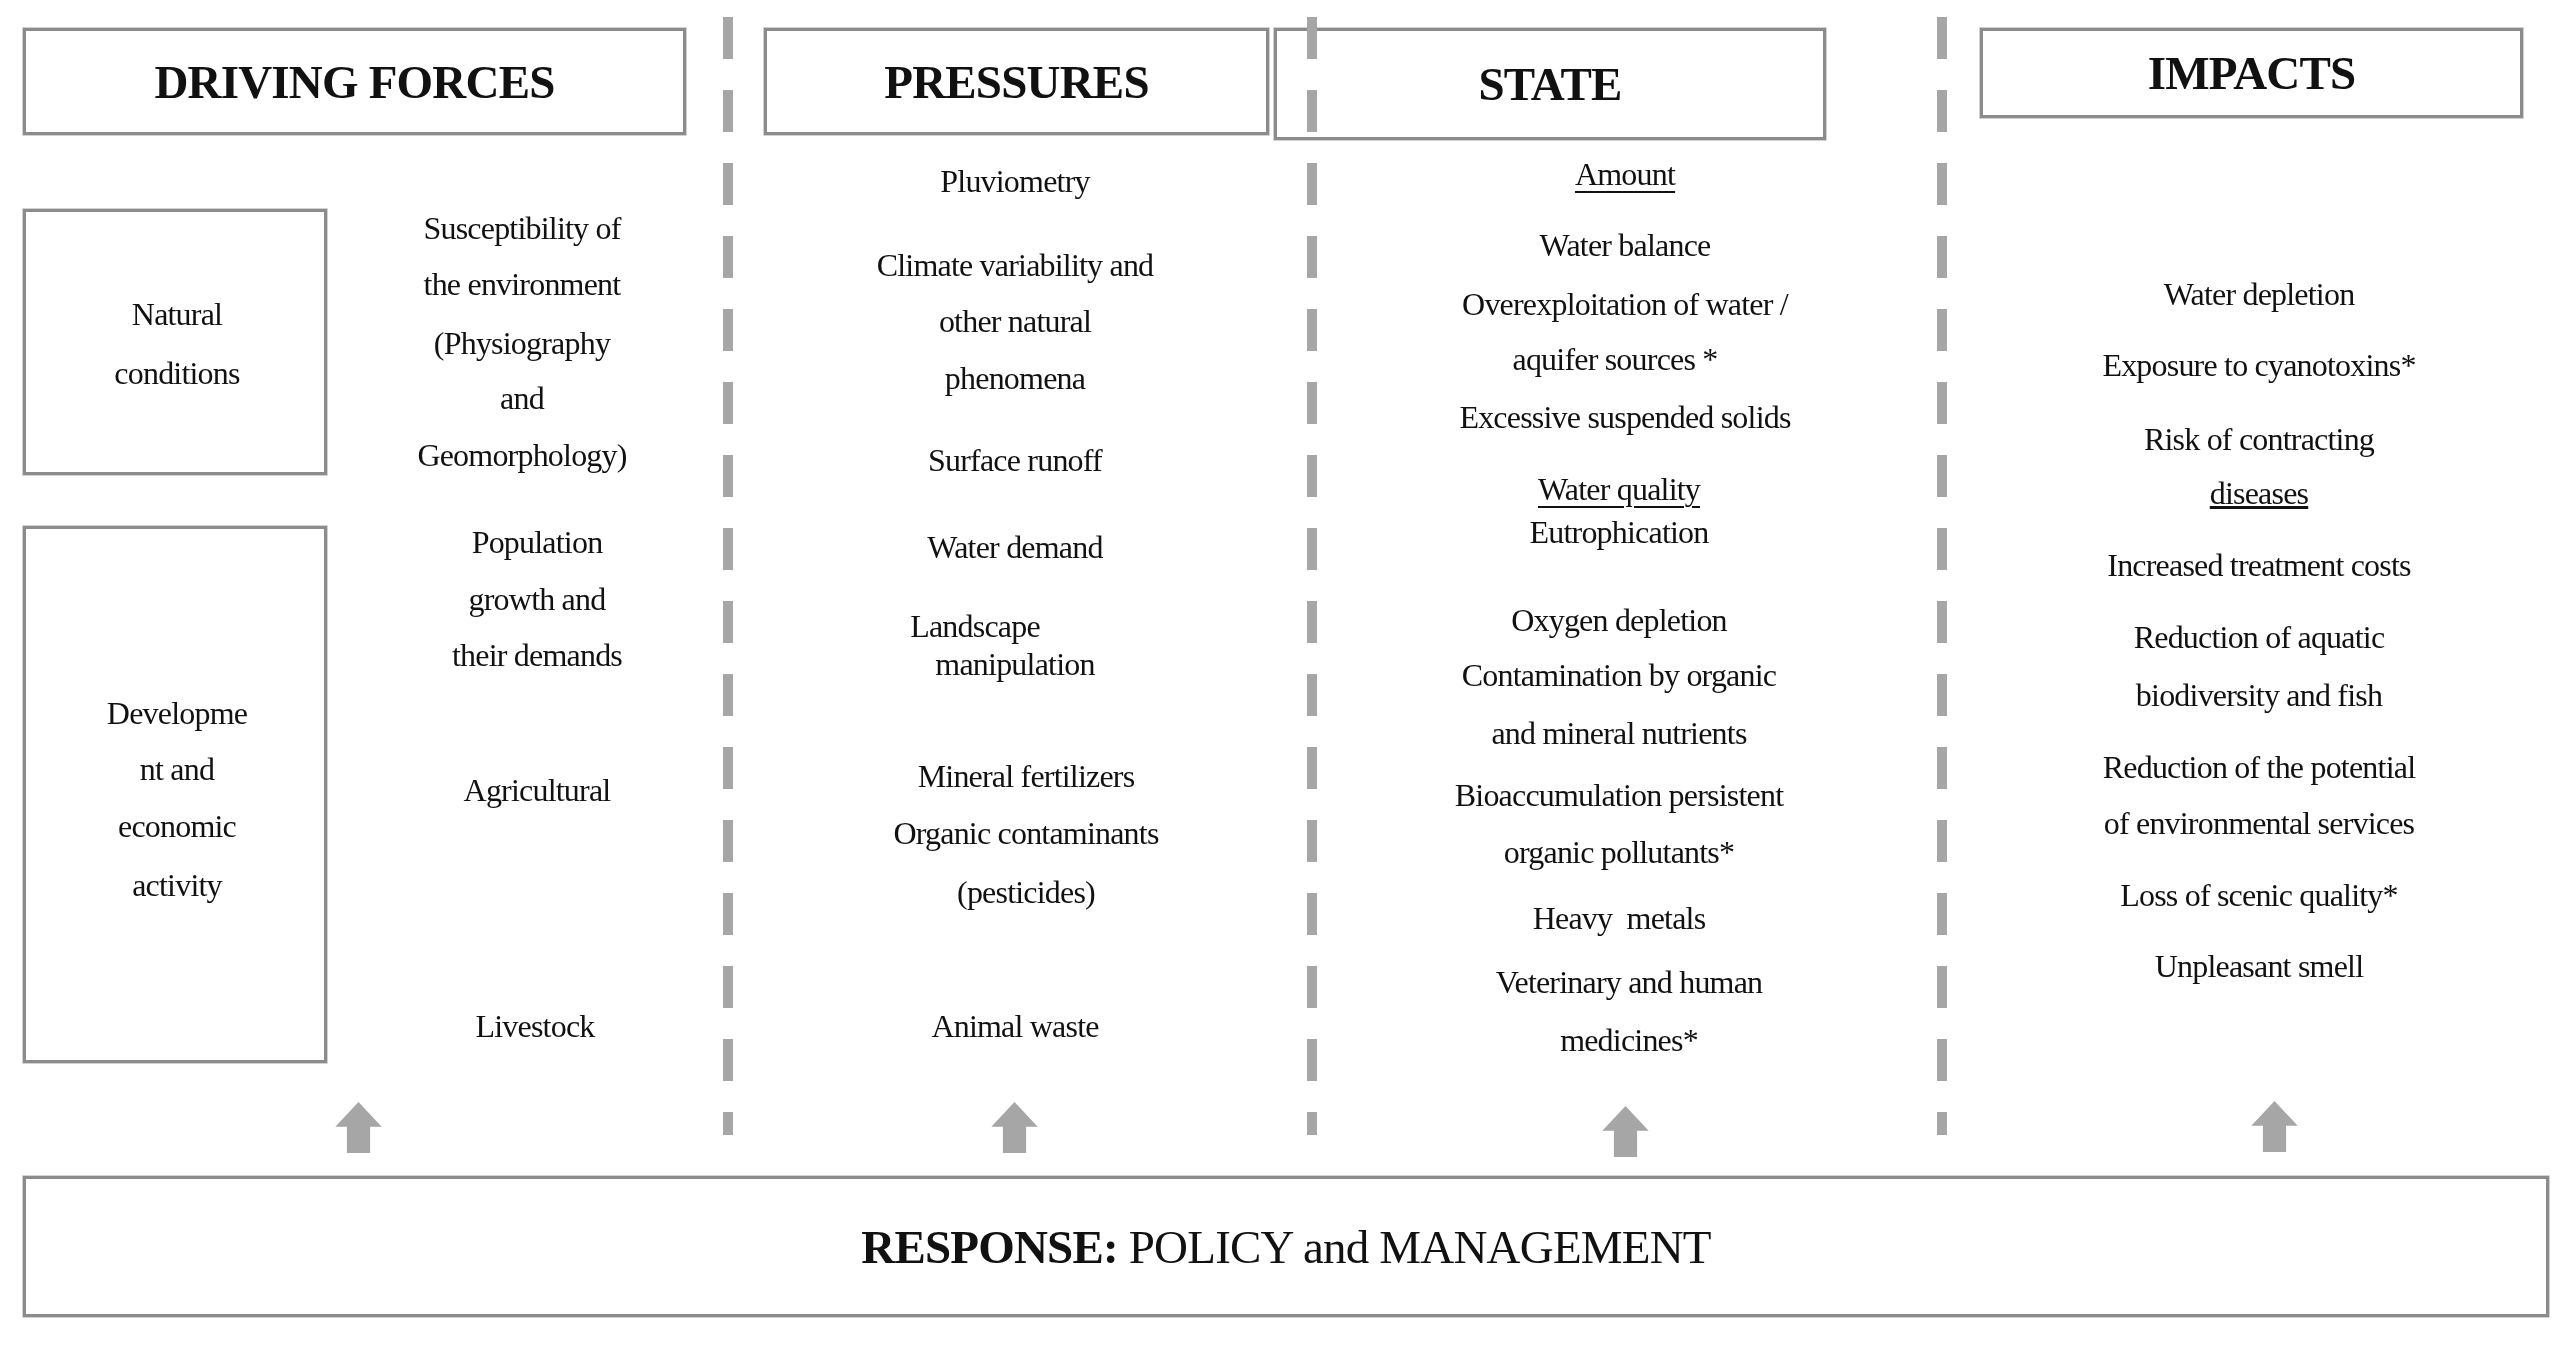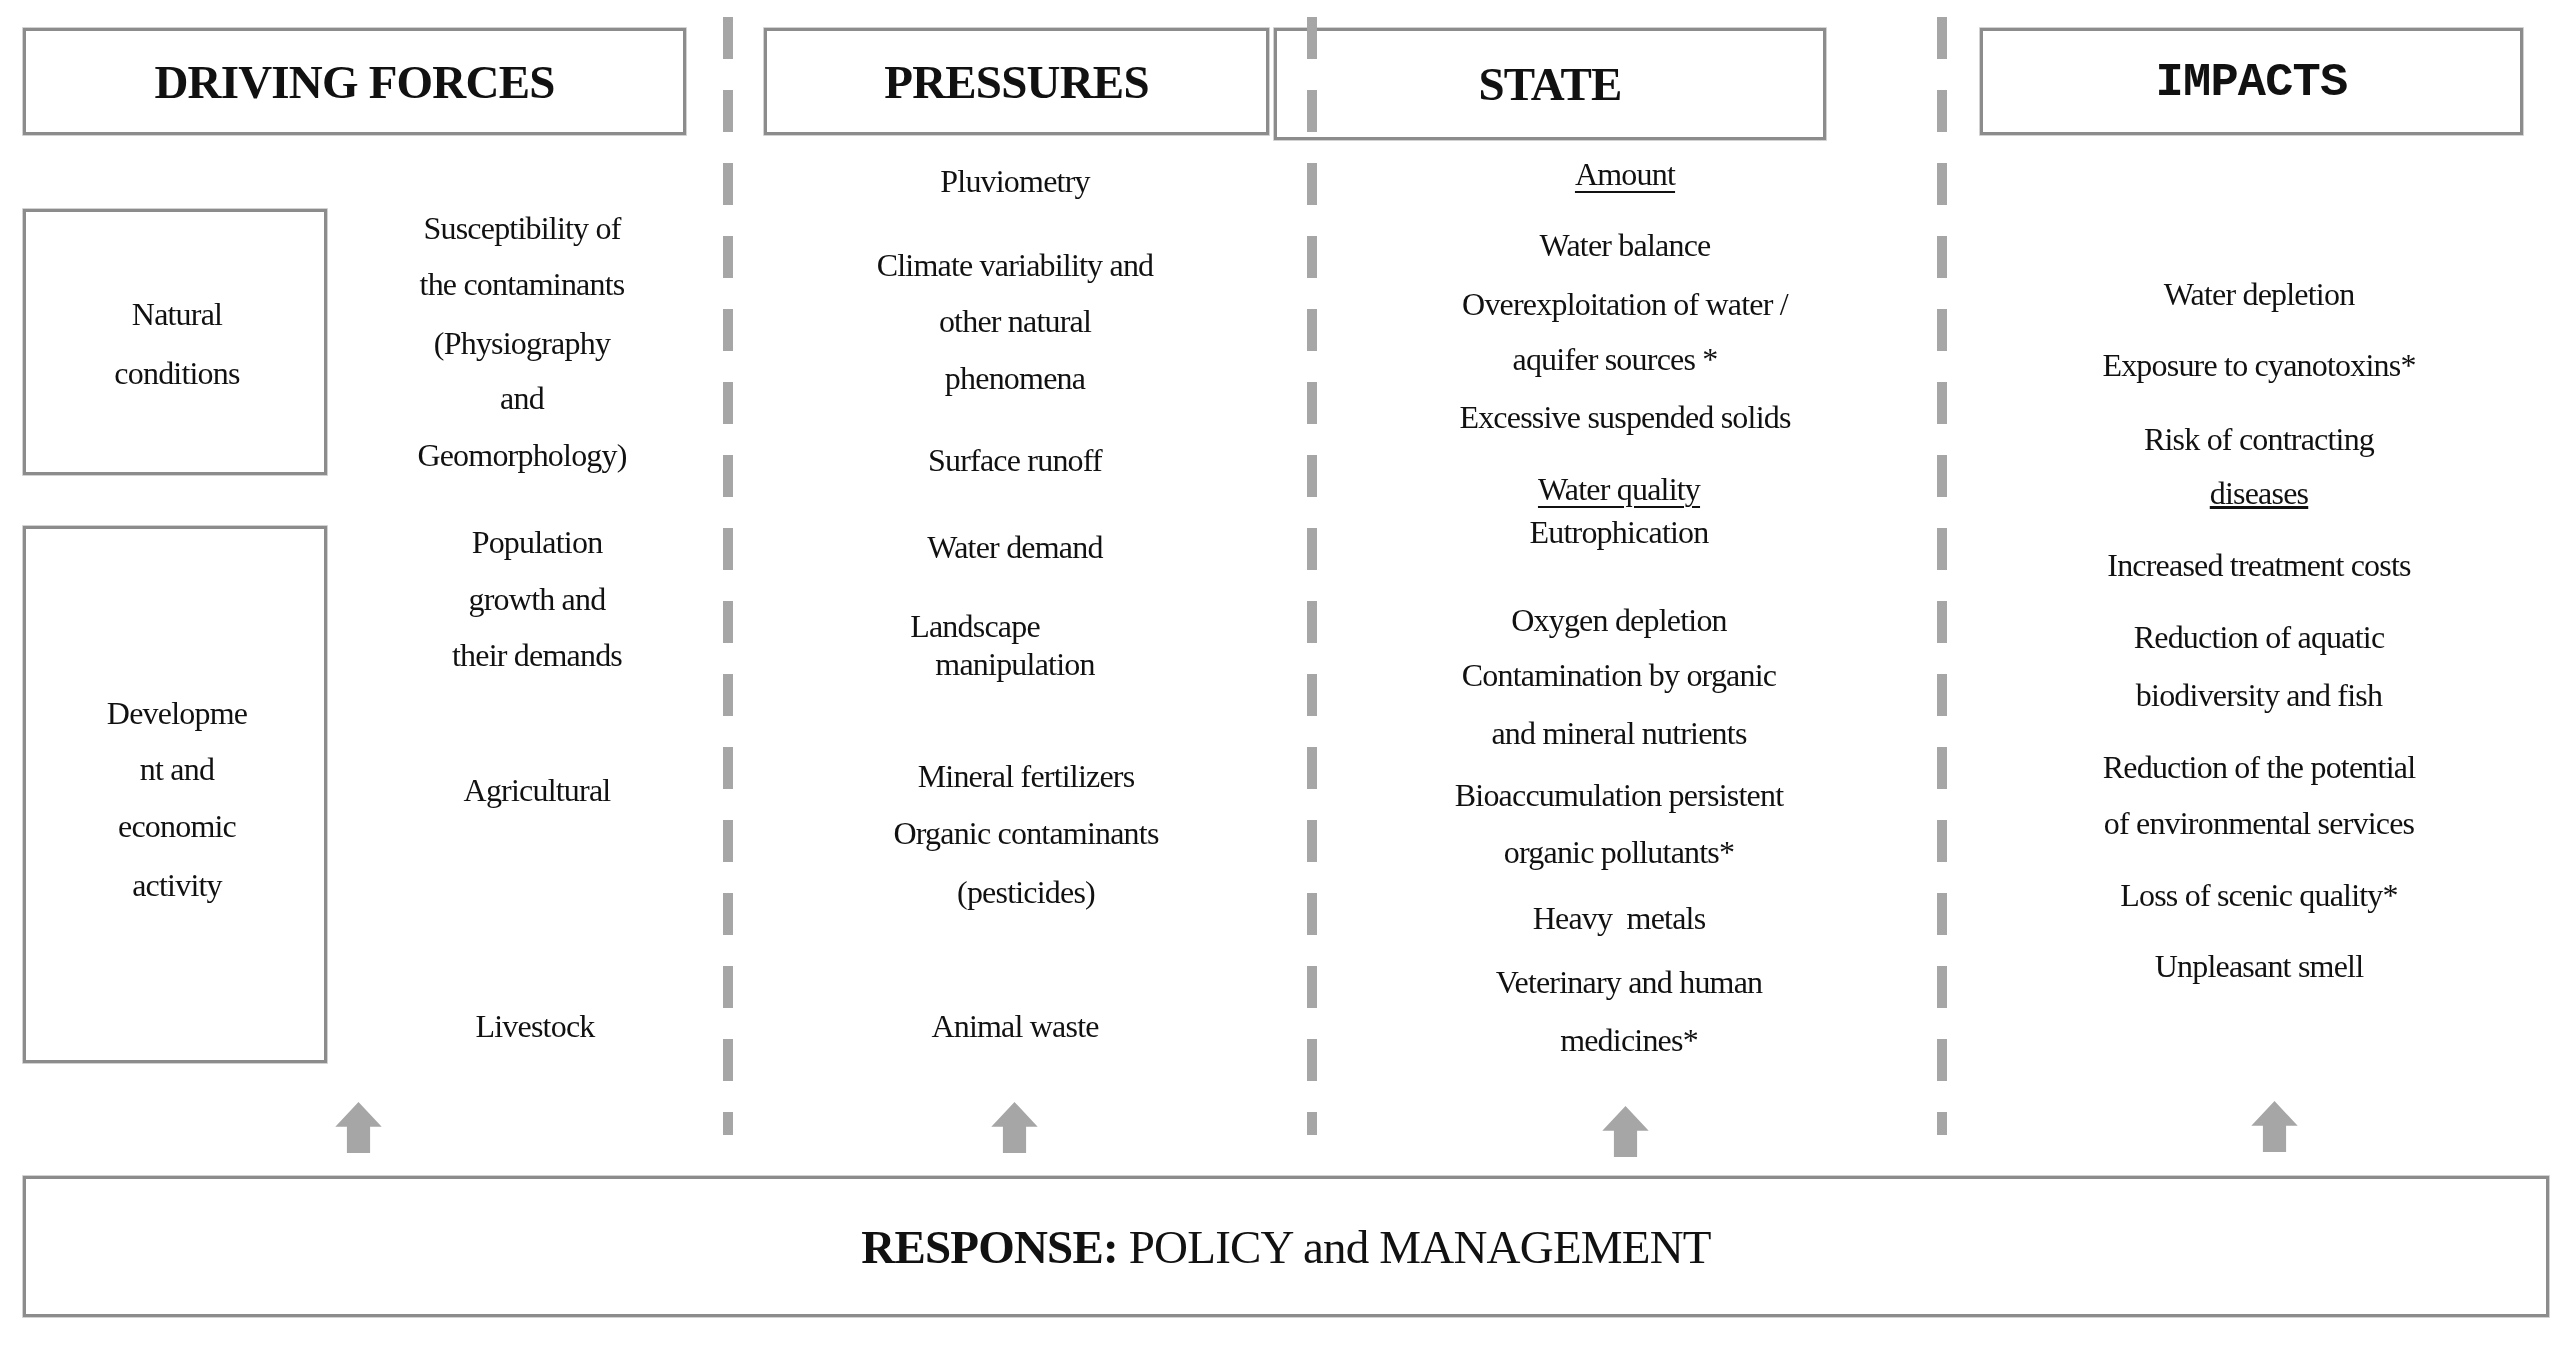--- a/index.html
+++ b/index.html
@@ -24,42 +24,42 @@
 
 <div class="box" style="left:23px;top:28px;width:663px;height:107px;">
   <div class="header-label">DRIVING FORCES</div>
 </div>
 <div class="box" style="left:764px;top:28px;width:505px;height:107px;">
   <div class="header-label">PRESSURES</div>
 </div>
 <div class="box" style="left:1274px;top:28px;width:552px;height:112px;">
   <div class="header-label">STATE</div>
 </div>
-<div class="box" style="left:1980px;top:28px;width:543px;height:107px;font-family:Liberation Mono, monospace;">
+<div class="box" style="left:1980px;top:28px;width:543px;height:90px;">
   <div class="header-label">IMPACTS</div>
 </div>
 
 <div class="sep" style="left:723px;top:17px;height:1118px;"></div>
 <div class="sep" style="left:1307px;top:17px;height:1118px;"></div>
 <div class="sep" style="left:1937px;top:17px;height:1118px;"></div>
 
 <div class="box" style="left:23px;top:209px;width:304px;height:266px;">
   <div class="line" style="left:151px;top:102px;">Natural</div>
   <div class="line" style="left:151px;top:161px;">conditions</div>
 </div>
 <div class="box" style="left:23px;top:526px;width:304px;height:537px;">
   <div class="line" style="left:151px;top:184px;">Developme</div>
   <div class="line" style="left:151px;top:240px;">nt and</div>
   <div class="line" style="left:151px;top:297px;">economic</div>
   <div class="line" style="left:151px;top:356px;">activity</div>
 </div>
 
 <div>
   <div class="line" style="left:522px;top:228px;">Susceptibility of</div>
-  <div class="line" style="left:522px;top:284px;">the contaminants</div>
+  <div class="line" style="left:522px;top:284px;">the environment</div>
   <div class="line" style="left:522px;top:343px;">(Physiography</div>
   <div class="line" style="left:522px;top:398px;">and</div>
   <div class="line" style="left:522px;top:455px;">Geomorphology)</div>
 
   <div class="line" style="left:537px;top:542px;">Population</div>
   <div class="line" style="left:537px;top:599px;">growth and</div>
   <div class="line" style="left:537px;top:655px;">their demands</div>
 
   <div class="line" style="left:537px;top:790px;">Agricultural</div>
 

